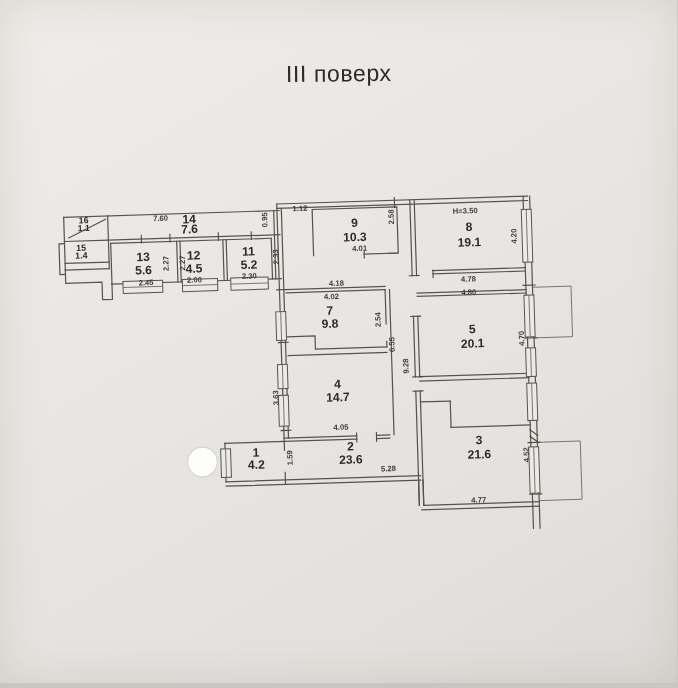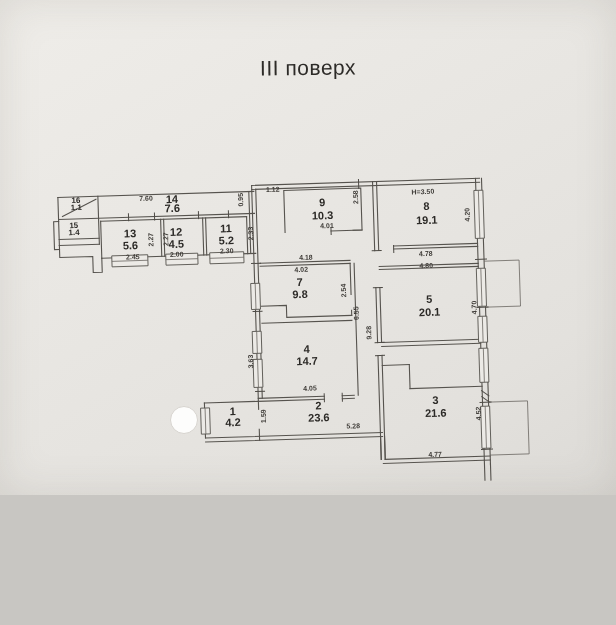--- a/index.html
+++ b/index.html
@@ -1,17 +1,17 @@
 <!DOCTYPE html>
 <html><head>
 <meta charset="utf-8">
 <style>
   html,body{margin:0;padding:0;background:#c8c6c2;}
   .paper{
-    position:relative;width:616px;height:495px;overflow:hidden;
+    position:relative;width:616px;height:621px;overflow:hidden;
     background:linear-gradient(150deg,#efede9 0%,#e9e7e3 40%,#e3e1dd 78%,#dcdad6 100%);
     box-shadow:inset 0 0 40px rgba(120,115,108,.18);
     font-family:"Liberation Sans",sans-serif;
   }
   .title{
     position:absolute;left:0;top:56px;width:616px;text-align:center;
     font-size:21px;font-weight:500;color:#2d2b28;letter-spacing:.5px;
     transform:rotate(-.6deg);
   }
   svg{position:absolute;left:0;top:0;}

